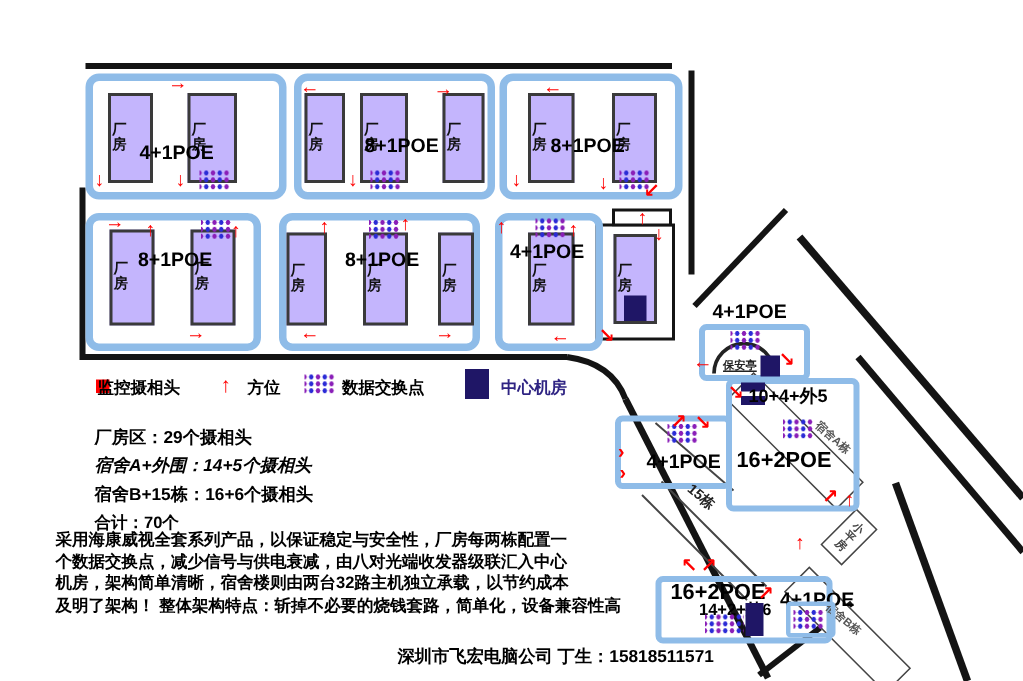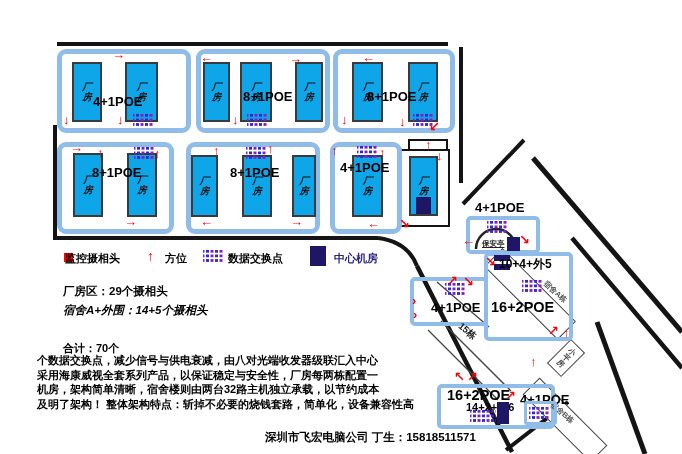--- a/index.html
+++ b/index.html
@@ -4,22 +4,22 @@
 <style>
   html,body{margin:0;padding:0;background:#fff;}
   .canvas{position:relative;width:682px;height:454px;background:#fff;overflow:hidden;
           font-family:"Liberation Sans","DejaVu Sans",sans-serif;}
   svg.layer{position:absolute;left:0;top:0;z-index:0;}
   .title{position:absolute;top:8px;left:0;width:100%;text-align:center;color:#f00;
          font-weight:bold;font-size:20px;letter-spacing:1px;z-index:3;}
   .fblock{position:absolute;border:5px solid #8FBCE8;border-radius:9px;box-sizing:border-box;z-index:2;background:transparent;}
   .sblock{position:absolute;border:4px solid #8FBCE8;border-radius:5px;box-sizing:border-box;z-index:2;background:transparent;}
   .mblock{position:absolute;border:3px solid #8FBCE8;border-radius:3px;box-sizing:border-box;z-index:4;background:transparent;}
-  .bldg{position:absolute;border:2px solid #3a3a3a;background:#0ea5e9;box-sizing:border-box;
-        display:flex;align-items:center;justify-content:center;z-index:2;font-style:italic;}
+  .bldg{position:absolute;border:2px solid #3a3a3a;background:#c4b5fd;box-sizing:border-box;
+        display:flex;align-items:center;justify-content:flex-start;z-index:2;}
   .vtext{display:block;width:11px;font-size:9.5px;line-height:10.5px;font-weight:bold;
          color:#111;word-break:break-all;text-align:center;}
   .poe{position:absolute;color:#000000;font-weight:bold;font-size:13px;white-space:nowrap;z-index:3;line-height:1;}
   .poe.big{font-size:14.5px;}
   .poe.sm{font-size:11px;}
   .dots{position:absolute;width:20px;height:14px;z-index:3;
         background-image:radial-gradient(circle,#2B2BD6 1.5px,transparent 1.7px),
                          radial-gradient(circle,#8A1FB8 1.5px,transparent 1.7px);
         background-size:9px 4.6px,9px 4.6px;background-position:0 0,4.5px 0;}
   .arw{position:absolute;color:#f00;font-weight:bold;font-size:13px;line-height:1;z-index:3;}
@@ -154,25 +154,26 @@
   <div class="cjk" style="left:65px;top:251px;font-size:11px;">监控摄相头</div>
   <span class="arw" style="left:147px;top:249px;font-size:14px;">↑</span>
   <div class="cjk" style="left:165px;top:251px;font-size:11px;">方位</div>
   <div class="dots" style="left:203px;top:249px;"></div>
   <div class="cjk" style="left:228px;top:251px;font-size:11px;">数据交换点</div>
   <div class="navy" style="left:310px;top:246px;width:16px;height:20px;"></div>
   <div class="cjk" style="left:334px;top:251px;font-size:11px;color:#2F2483;">中心机房</div>
 
   <div class="cjk" style="left:63px;top:284px;font-size:11.5px;">厂房区：29个摄相头</div>
   <div class="cjk" style="left:63px;top:303px;font-size:11.5px;font-style:italic;">宿舍A+外围：14+5个摄相头</div>
+  <div class="cjk" style="left:63px;top:322px;font-size:11.5px;">宿舍B+15栋：16+6个摄相头</div>
   <div class="cjk" style="left:63px;top:341px;font-size:11px;">合计：70个</div>
 
   <div class="cjk desc" style="left:37px;top:353px;font-size:11px;line-height:14.5px;">
+    <div>采用海康威视全套系列产品，以保证稳定与安全性，厂房每两栋配置一</div>
     <div>个数据交换点，减少信号与供电衰减，由八对光端收发器级联汇入中心</div>
-    <div>采用海康威视全套系列产品，以保证稳定与安全性，厂房每两栋配置一</div>
     <div>机房，架构简单清晰，宿舍楼则由两台32路主机独立承载，以节约成本</div>
     <div>及明了架构！ 整体架构特点：斩掉不必要的烧钱套路，简单化，设备兼容性高</div>
   </div>
 
   <div class="cjk" style="left:265px;top:430px;font-size:11.5px;">深圳市飞宏电脑公司 丁生：15818511571</div>
 
   <div class="sblock" style="left:466px;top:216px;width:74px;height:38px;"></div>
   <div class="poe" style="left:475px;top:201px;">4+1POE</div>
   <div class="tiny" style="left:482px;top:239px;color:#222;text-decoration:underline;">保安亭</div>
   <div class="dots" style="left:487px;top:220px;"></div>

